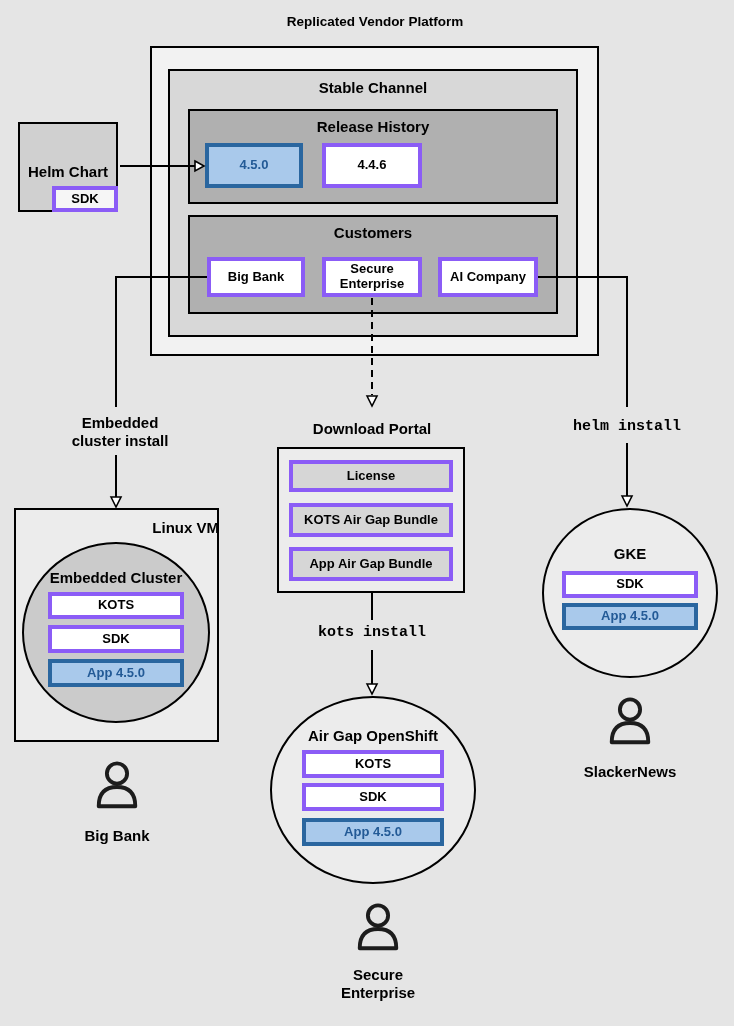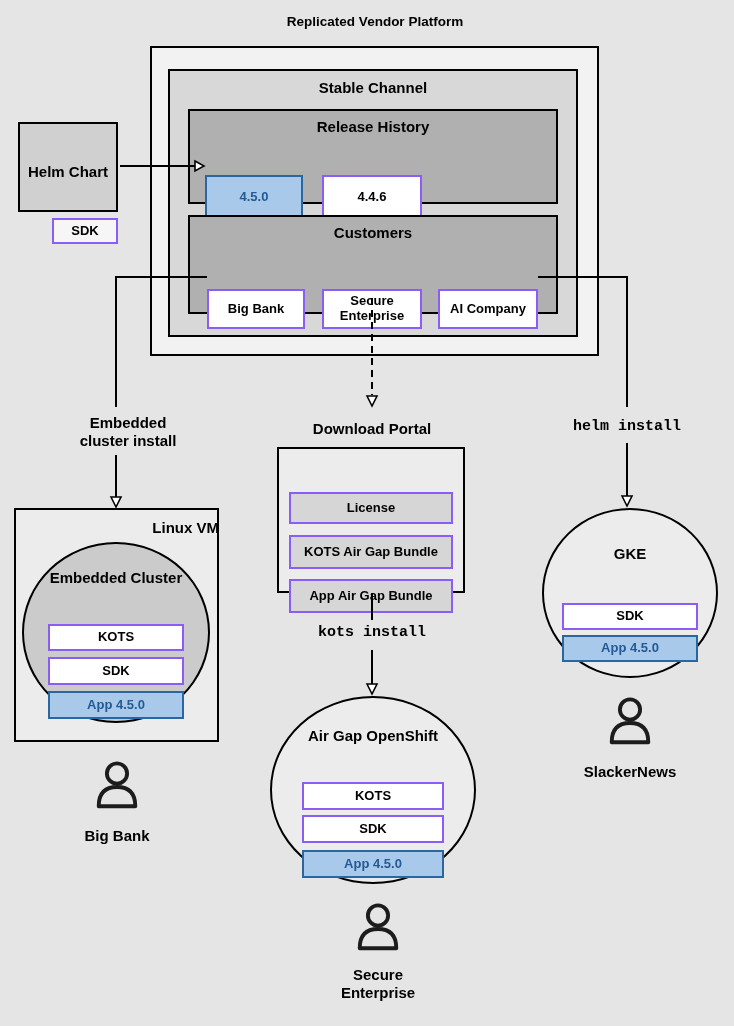--- a/index.html
+++ b/index.html
@@ -3,21 +3,21 @@
 <meta charset="utf-8">
 <style>
   html,body{margin:0;padding:0;background:#fff;}
   body{font-family:"Liberation Sans", sans-serif; color:#000;}
   #canvas{position:relative; width:734px; height:1026px; background:#e5e5e5; overflow:hidden;}
   .abs{position:absolute; box-sizing:border-box;}
   .box{border:2px solid #000;}
   .lbl{font-weight:bold; font-size:15px; text-align:center; line-height:1.18;}
   .chip{display:flex; align-items:center; justify-content:center; text-align:center;
         font-weight:bold; font-size:13px; line-height:1.12;
-        background:#fff; border:2px solid #8b5cf6;margin-top:32px;}
+        background:#fff; border:4px solid #8b5cf6;}
   .chip.hl{background:#a9c9eb; border-color:#2a669f; color:#235a96;}
   .chip.gray{background:#d6d6d6;}
   .circle{border-radius:50%;}
   .mono{font-family:"Liberation Mono","DejaVu Sans Mono", monospace; font-weight:bold; font-size:15px; text-align:center;}
   .fill-f2{background:#f2f2f2;} .fill-d8{background:#d8d8d8;} .fill-b0{background:#b0b0b0;}
   .fill-ec{background:#ececec;} .fill-d0{background:#d0d0d0;} .fill-cb{background:#cbcbcb;}
   .fill-f6{background:#f6f6f6;}
   svg.overlay{position:absolute; left:0; top:0; pointer-events:none;}
   .person{stroke:#1c1c1c; stroke-width:4; fill:none;}
 </style>
@@ -41,21 +41,21 @@
   <div class="abs box fill-b0" style="left:188px; top:215px; width:370px; height:99px;"></div>
   <div class="abs lbl" style="left:188px; top:224px; width:370px;">Customers</div>
   <div class="abs chip" style="left:207px; top:257px; width:98px; height:40px;">Big Bank</div>
   <div class="abs chip" style="left:322px; top:257px; width:100px; height:40px; padding:0 8px;">Secure Enterprise</div>
   <div class="abs chip" style="left:438px; top:257px; width:100px; height:40px;">AI Company</div>
 
   <div class="abs box fill-d0" style="left:18px; top:122px; width:100px; height:90px;"></div>
   <div class="abs lbl" style="left:18px; top:163px; width:100px;">Helm Chart</div>
   <div class="abs chip fill-f6" style="left:52px; top:186px; width:66px; height:26px; background:#f6f6f6;">SDK</div>
 
-  <div class="abs lbl" style="left:66px; top:414px; width:124px;">Embedded cluster install</div>
+  <div class="abs lbl" style="left:58px; top:414px; width:124px;">Embedded cluster install</div>
   <div class="abs mono" style="left:557px; top:418px; width:140px;">helm install</div>
   <div class="abs mono" style="left:300px; top:624px; width:144px;">kots install</div>
 
   <div class="abs lbl" style="left:295px; top:420px; width:154px;">Download Portal</div>
   <div class="abs box fill-ec" style="left:277px; top:447px; width:188px; height:146px;"></div>
   <div class="abs chip gray" style="left:289px; top:460px; width:164px; height:32px;">License</div>
   <div class="abs chip gray" style="left:289px; top:503px; width:164px; height:34px;">KOTS Air Gap Bundle</div>
   <div class="abs chip gray" style="left:289px; top:547px; width:164px; height:34px;">App Air Gap Bundle</div>
 
   <div class="abs box fill-ec" style="left:14px; top:508px; width:205px; height:234px;"></div>

